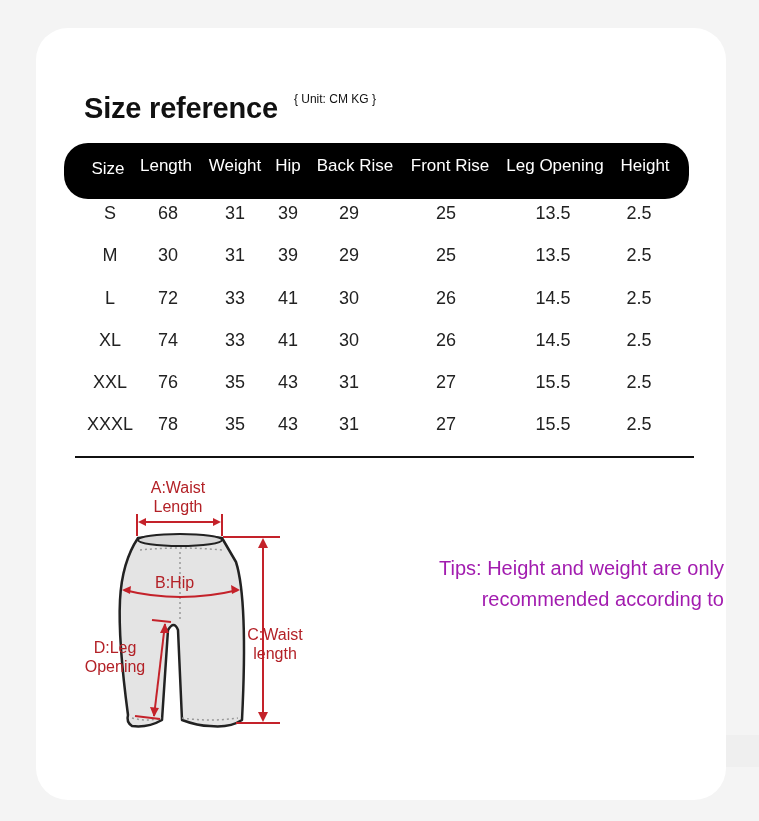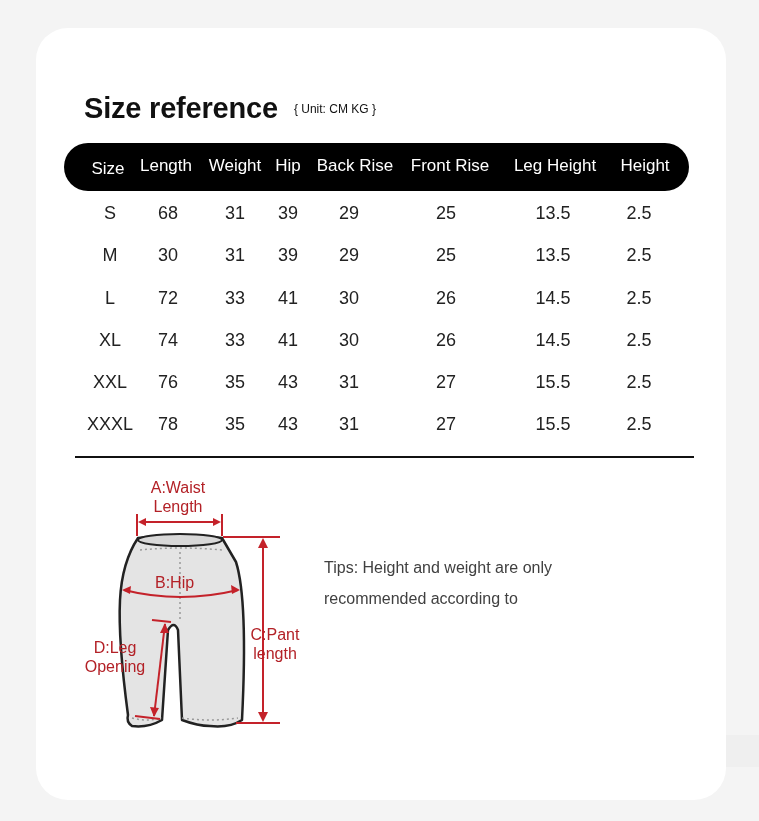--- a/index.html
+++ b/index.html
@@ -20,33 +20,33 @@
   }
   .side-tab {
     position: absolute;
     left: 726px; top: 735px;
     width: 33px; height: 32px;
     background: #efefef;
   }
   .title-row {
     position: absolute;
     left: 84px; top: 92px;
-    display: flex; align-items: center;
+    display: flex; align-items: flex-start;
   }
   .title {
     font-size: 29px; font-weight: bold; color: #111;
     letter-spacing: -0.2px;
   }
   .unit {
     font-size: 12px; color: #111; margin-left: 16px;
   }
   .header-bar {
     position: absolute;
     left: 64px; top: 143px;
-    width: 625px; height: 48px;
+    width: 625px; height: 56px;
     background: #000;
     border-radius: 24px;
   }
   .hcell {
     position: absolute;
     top: 13px;
     color: #fff;
     font-size: 17px;
     white-space: nowrap;
     transform: translateX(-50%);
@@ -77,23 +77,24 @@
     font-weight: normal;
     font-size: 16px;
     line-height: 19px;
     text-align: center;
     white-space: nowrap;
   }
   .tips {
     position: absolute;
     left: 324px; top: 553px;
     width: 400px;
-    font-size: 16px;
+    font-size: 20px;
     line-height: 30.5px;
-    color: #404040;
+    color: #a21caf;
+    text-align: right;
   }
   .tips div { white-space: nowrap; }
 </style>
 </head>
 <body>
 
 <div class="card"></div>
 <div class="side-tab"></div>
 
 <div class="title-row">
@@ -101,21 +102,21 @@
   <span class="unit">{ Unit: CM KG }</span>
 </div>
 
 <div class="header-bar">
   <span class="hcell size" style="left:44px">Size</span>
   <span class="hcell" style="left:102px">Length</span>
   <span class="hcell" style="left:171px">Weight</span>
   <span class="hcell" style="left:224px">Hip</span>
   <span class="hcell" style="left:291px">Back Rise</span>
   <span class="hcell" style="left:386px">Front Rise</span>
-  <span class="hcell" style="left:491px">Leg Height</span>
+  <span class="hcell" style="left:491px">Leg Opening</span>
   <span class="hcell" style="left:581px">Height</span>
 </div>
 
 <div class="rows">
 
   <div>
     <span class="cell" style="left:110px;top:203px">S</span>
     <span class="cell" style="left:168px;top:203px">68</span>
     <span class="cell" style="left:235px;top:203px">31</span>
     <span class="cell" style="left:288px;top:203px">39</span>
@@ -220,21 +221,21 @@
       <polygon points="95,153 90,163 99,163" stroke="none"></polygon>
       <polygon points="84,247 80,237 89,238" stroke="none"></polygon>
     </g>
   </svg>
   <div class="lbl" style="left:70px;top:8px;width:76px">
     <div>A:Waist</div>
     <div>Length</div>
   </div>
   <div class="lbl" style="left:85px;top:103px">B:Hip</div>
   <div class="lbl" style="left:174px;top:155px;width:62px">
-    <div>C:Pant</div>
+    <div>C:Waist</div>
     <div>length</div>
   </div>
   <div class="lbl" style="left:6px;top:168px;width:78px">
     <div>D:Leg</div>
     <div>Opening</div>
   </div>
 </div>
 
 <div class="tips">
   <div>Tips: Height and weight are only</div>

